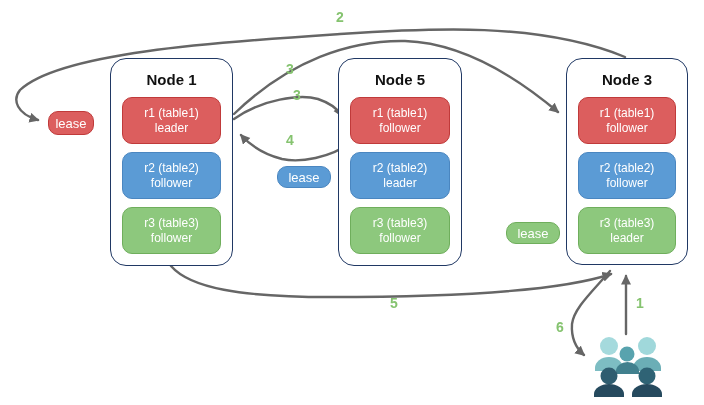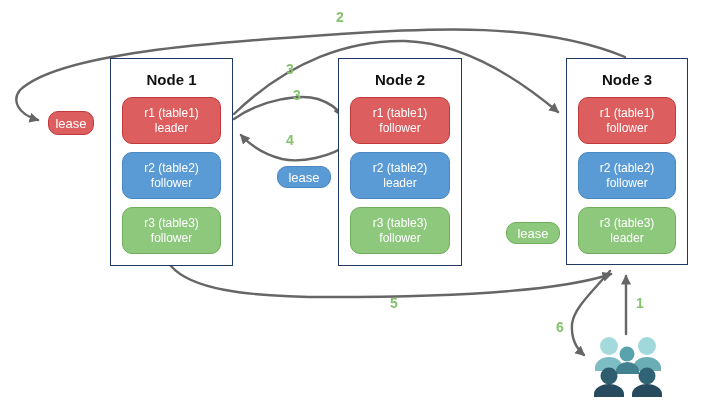--- a/index.html
+++ b/index.html
@@ -4,21 +4,21 @@
 <style>
   html,body { margin:0; padding:0; background:#ffffff; }
   .canvas {
     position:relative; width:704px; height:405px; background:#ffffff;
     font-family:"Liberation Sans", sans-serif; overflow:hidden;
   }
   .layer { position:absolute; left:0; top:0; width:704px; height:405px; }
 
   .node {
     position:absolute; background:#ffffff; border:1.6px solid #203864;
-    border-radius:0; box-sizing:border-box;
+    border-radius:16px; box-sizing:border-box;
   }
   .node-title {
     text-align:center; font-weight:bold; font-size:15px; color:#111111;
     margin-top:10px; height:28px; line-height:22px;
   }
   .ranges { display:flex; flex-direction:column; gap:8px; padding:0 11px; }
   .range {
     height:47px; border-radius:10px; box-sizing:border-box;
     display:flex; flex-direction:column; align-items:center; justify-content:center;
     color:#ffffff; font-size:12px; line-height:15px; text-align:center;
@@ -90,21 +90,21 @@
         <span>follower</span>
       </div>
       <div class="range green">
         <span>r3 (table3)</span>
         <span>follower</span>
       </div>
     </div>
   </div>
 
   <div class="node" style="left:338px;top:58px;width:124px;height:208px;">
-    <div class="node-title">Node 2</div>
+    <div class="node-title">Node 5</div>
     <div class="ranges">
       <div class="range red">
         <span>r1 (table1)</span>
         <span>follower</span>
       </div>
       <div class="range blue">
         <span>r2 (table2)</span>
         <span>leader</span>
       </div>
       <div class="range green">

